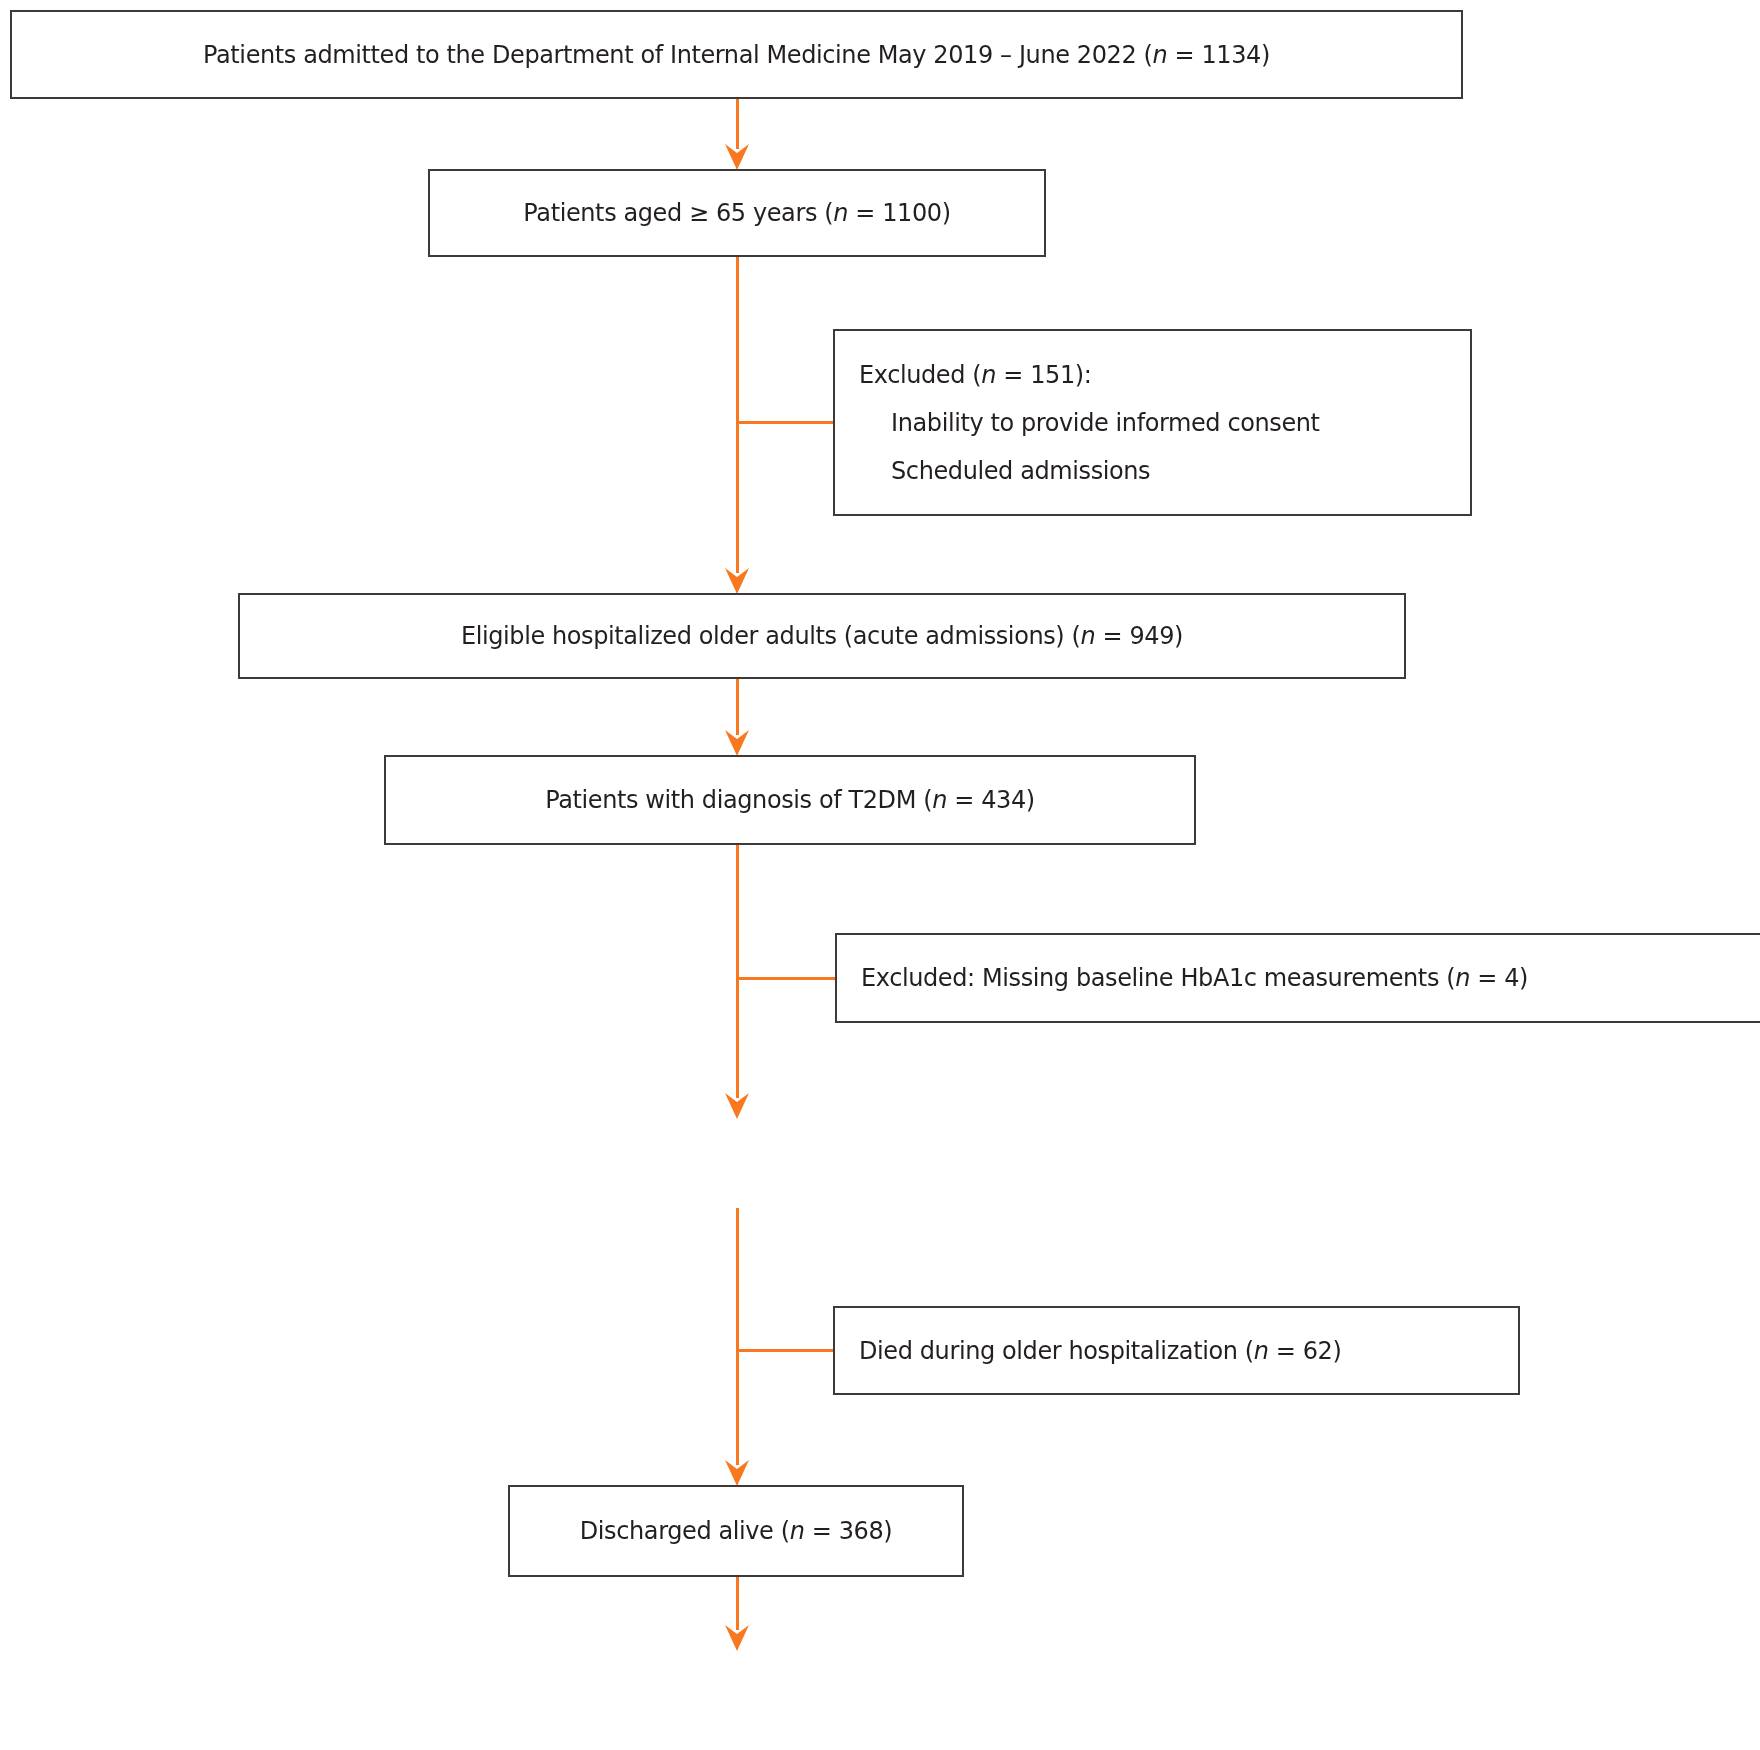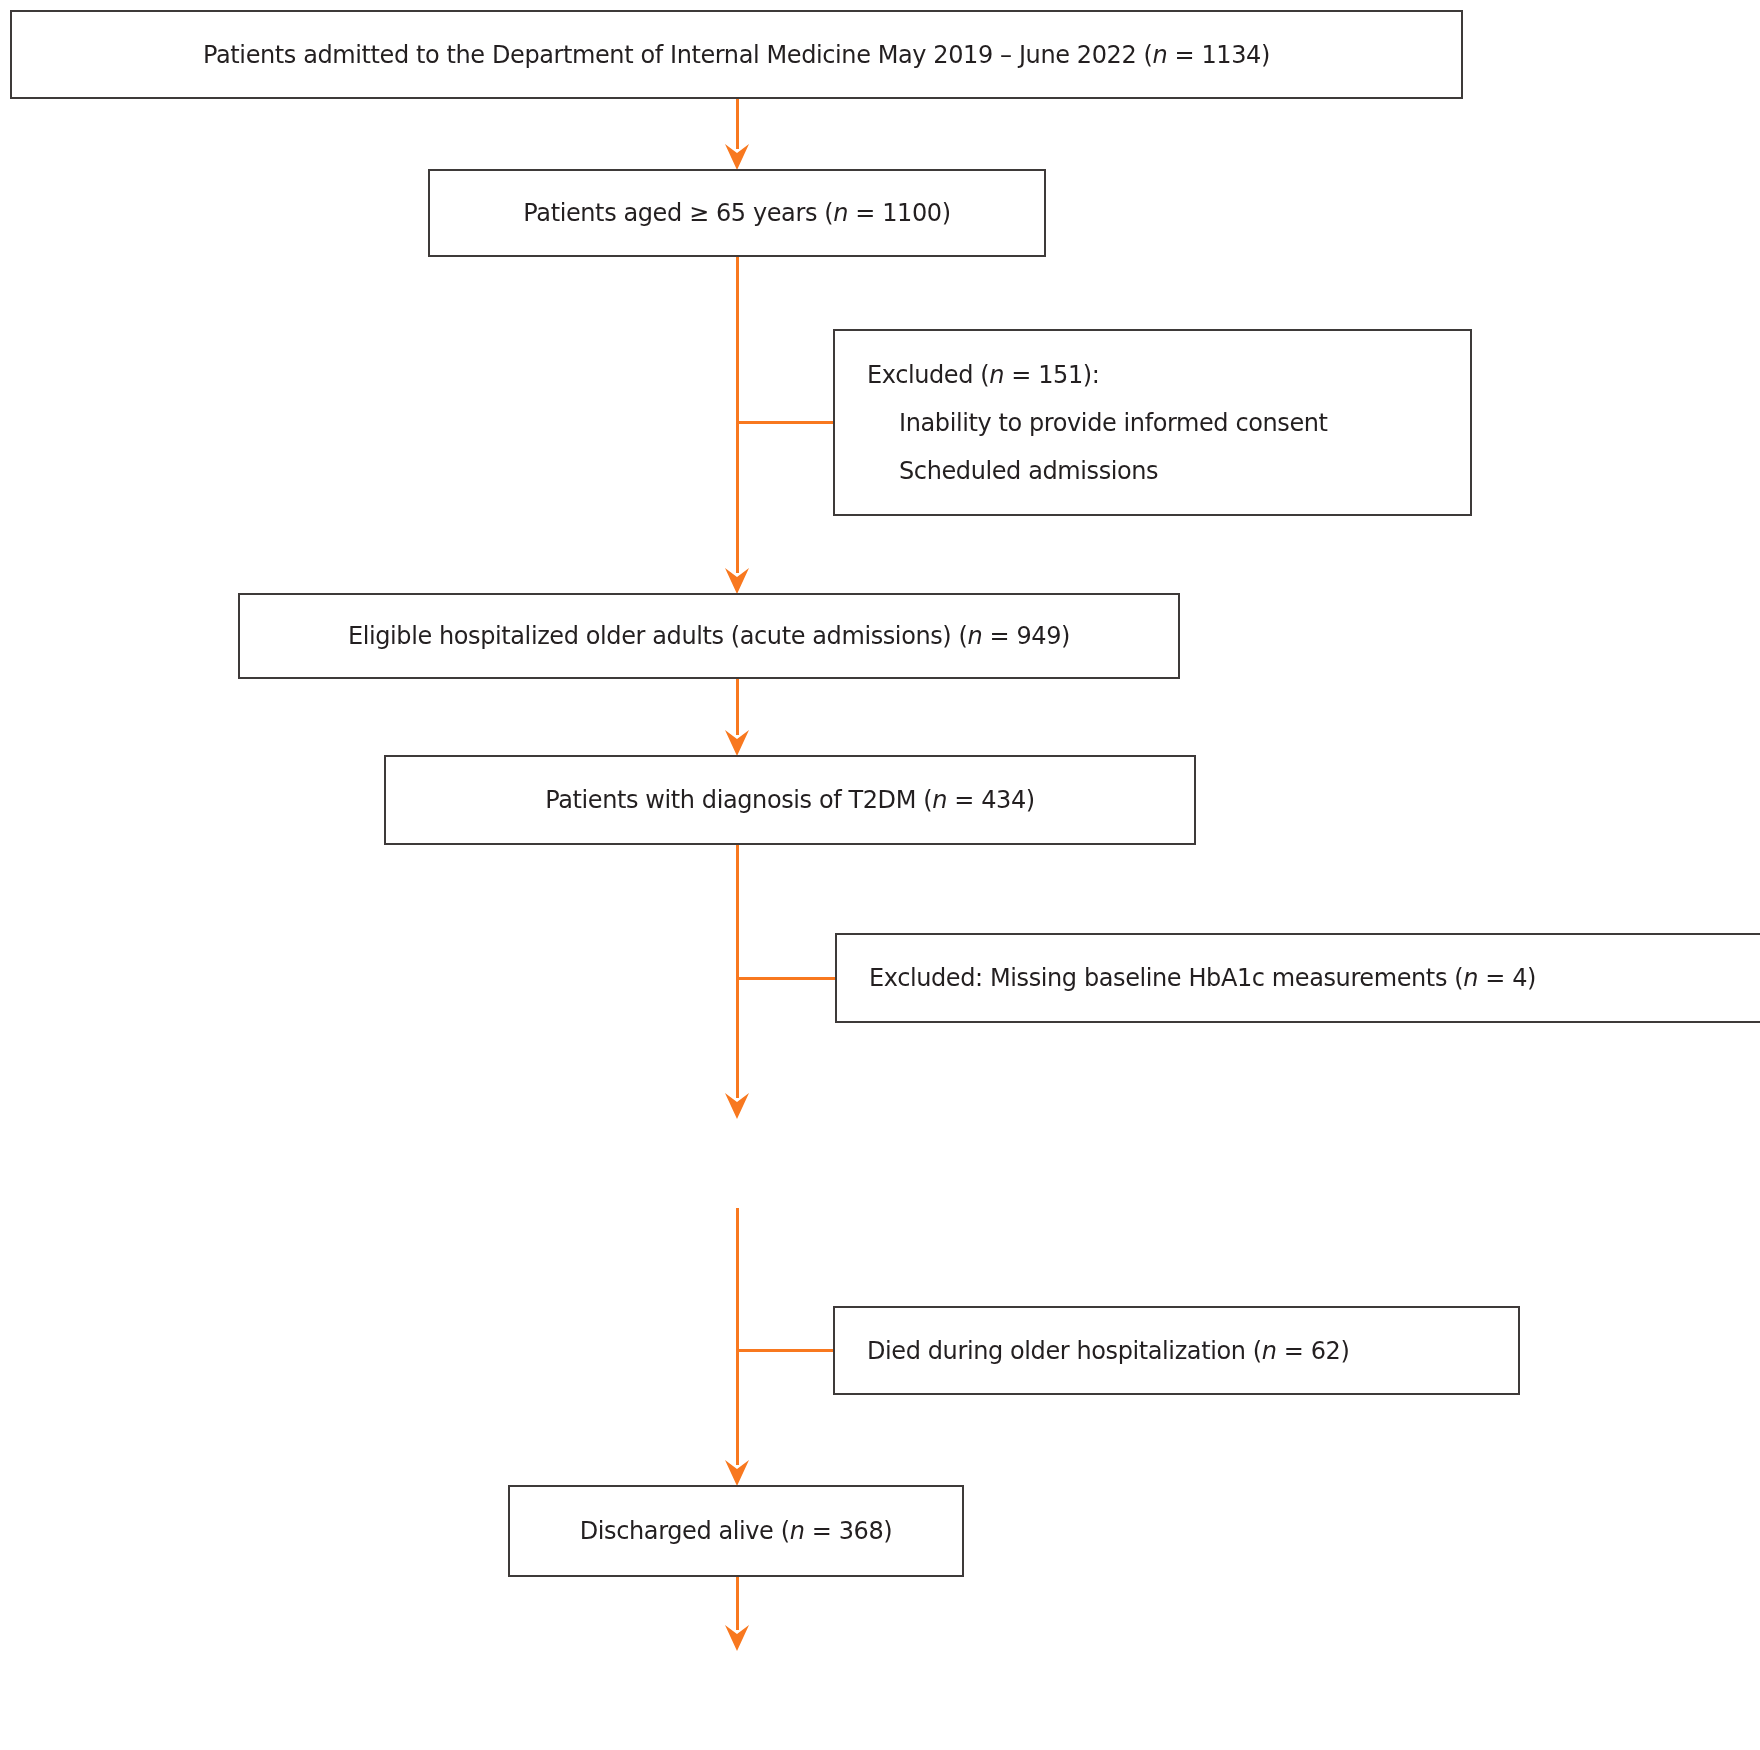--- a/index.html
+++ b/index.html
@@ -26,21 +26,21 @@
     display:flex;
     align-items:center;
     justify-content:center;
     font-size:24px;
     letter-spacing:-0.4px;
     white-space:nowrap;
     line-height:1.25;
   }
   .node.leftalign{
     justify-content:flex-start;
-    padding-left:32px;
+    padding-left:24px;
   }
   .node.multi{
     flex-direction:column;
     align-items:flex-start;
     justify-content:center;
     line-height:48px;
   }
   .line-indent{padding-left:32px;}
   .nvar{font-style:italic;}
   .vline{
@@ -86,21 +86,21 @@
       <polygon points="2,0 14,26 26,0 14,9" fill="currentColor"></polygon>
     </svg>
   <div class="hline" style="top:421px;width:96px;"></div>
 
   <div class="node multi leftalign" style="left:833px;top:329px;width:639px;height:187px;">
     <div><span>Excluded</span><span> (</span><span class="nvar">n</span><span> = </span><span>151</span><span>):</span></div>
     <div class="line-indent">Inability to provide informed consent</div>
     <div class="line-indent">Scheduled admissions</div>
   </div>
 
-  <div class="node" style="left:238px;top:593px;width:942px;height:86px;">
+  <div class="node" style="left:238px;top:593px;width:1168px;height:86px;">
     <span><span>Eligible hospitalized older adults (acute admissions)</span><span> (</span><span class="nvar">n</span><span> = </span><span>949</span><span>)</span></span>
   </div>
 
   <div class="vline" style="top:679px;height:56px;"></div>
   <svg class="ahead" style="top:730px;" viewBox="0 0 28 26">
       <polygon points="2,0 14,26 26,0 14,9" fill="currentColor"></polygon>
     </svg>
 
   <div class="node" style="left:384px;top:755px;width:812px;height:90px;">
     <span><span>Patients with diagnosis of T2DM</span><span> (</span><span class="nvar">n</span><span> = </span><span>434</span><span>)</span></span>

